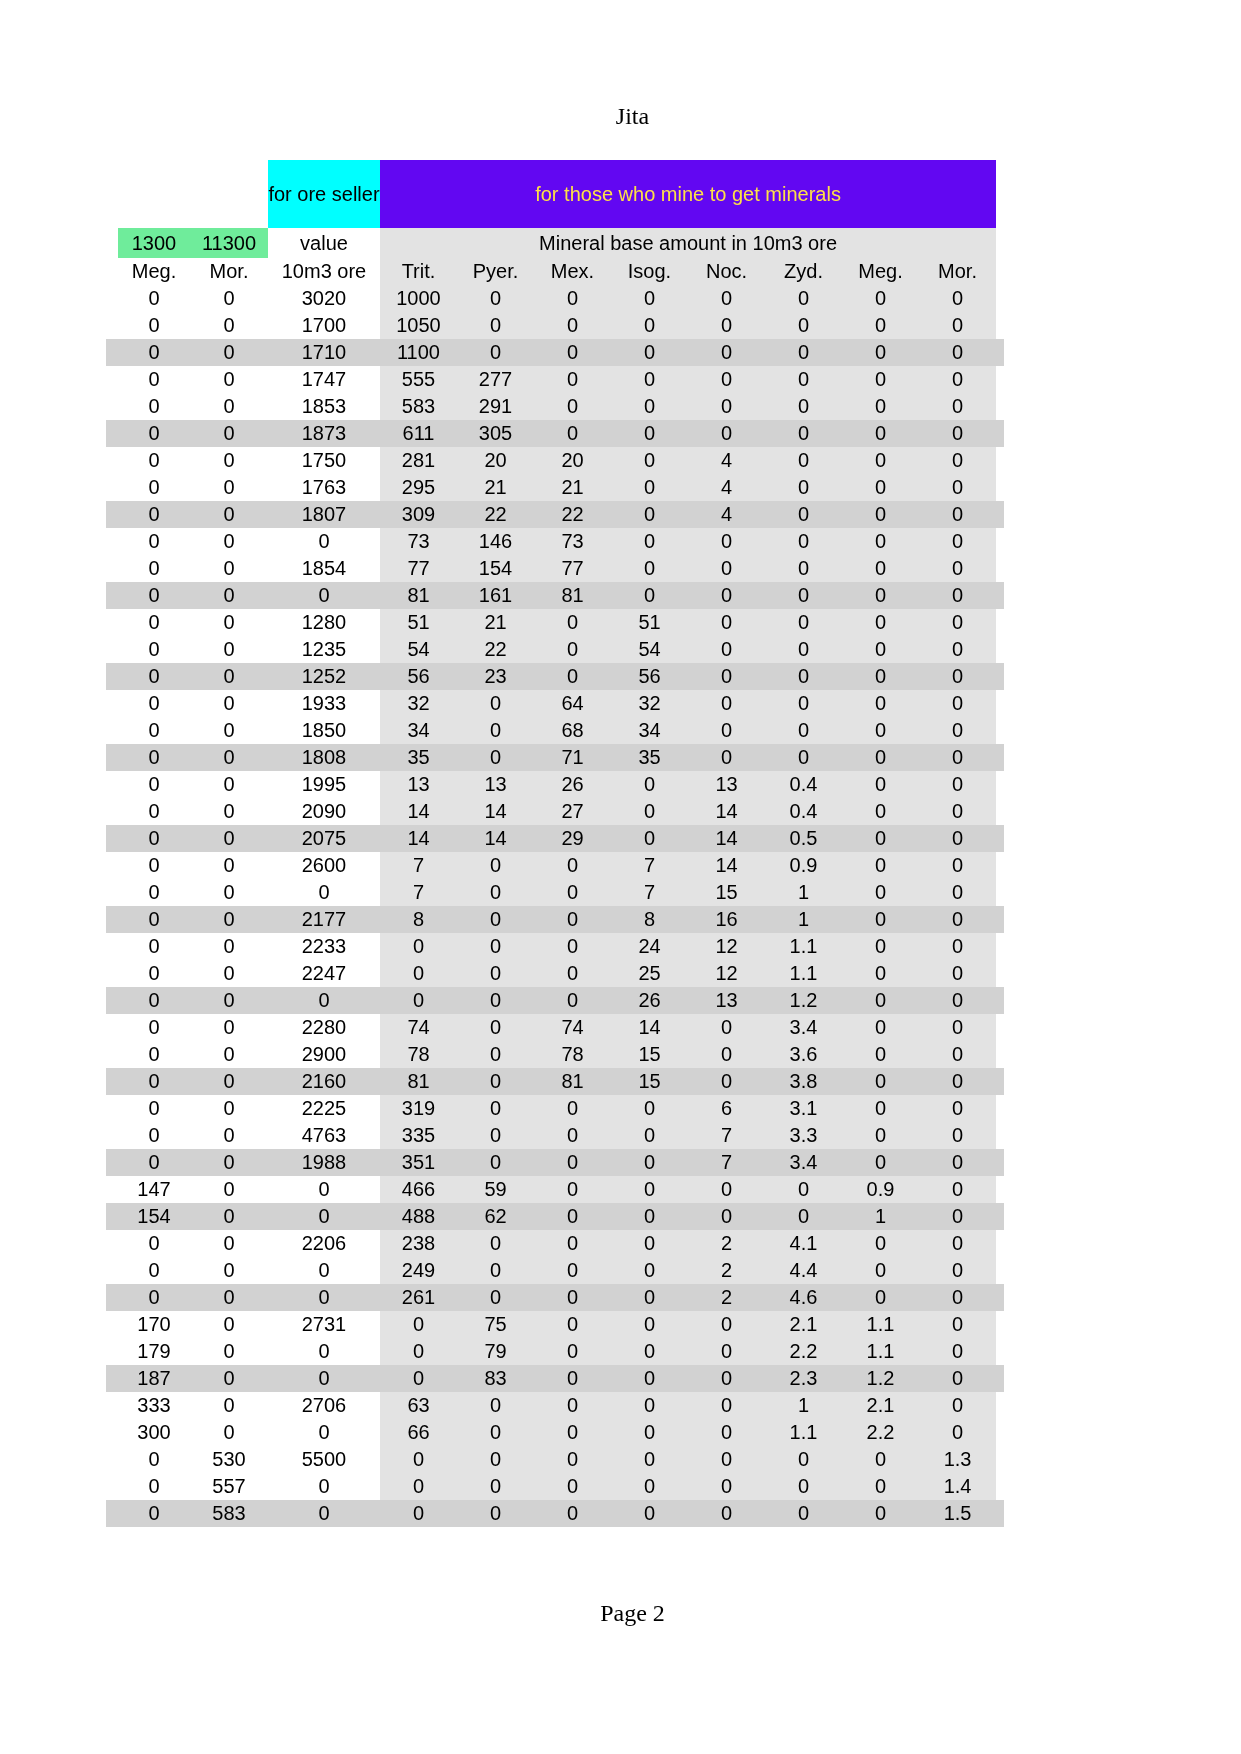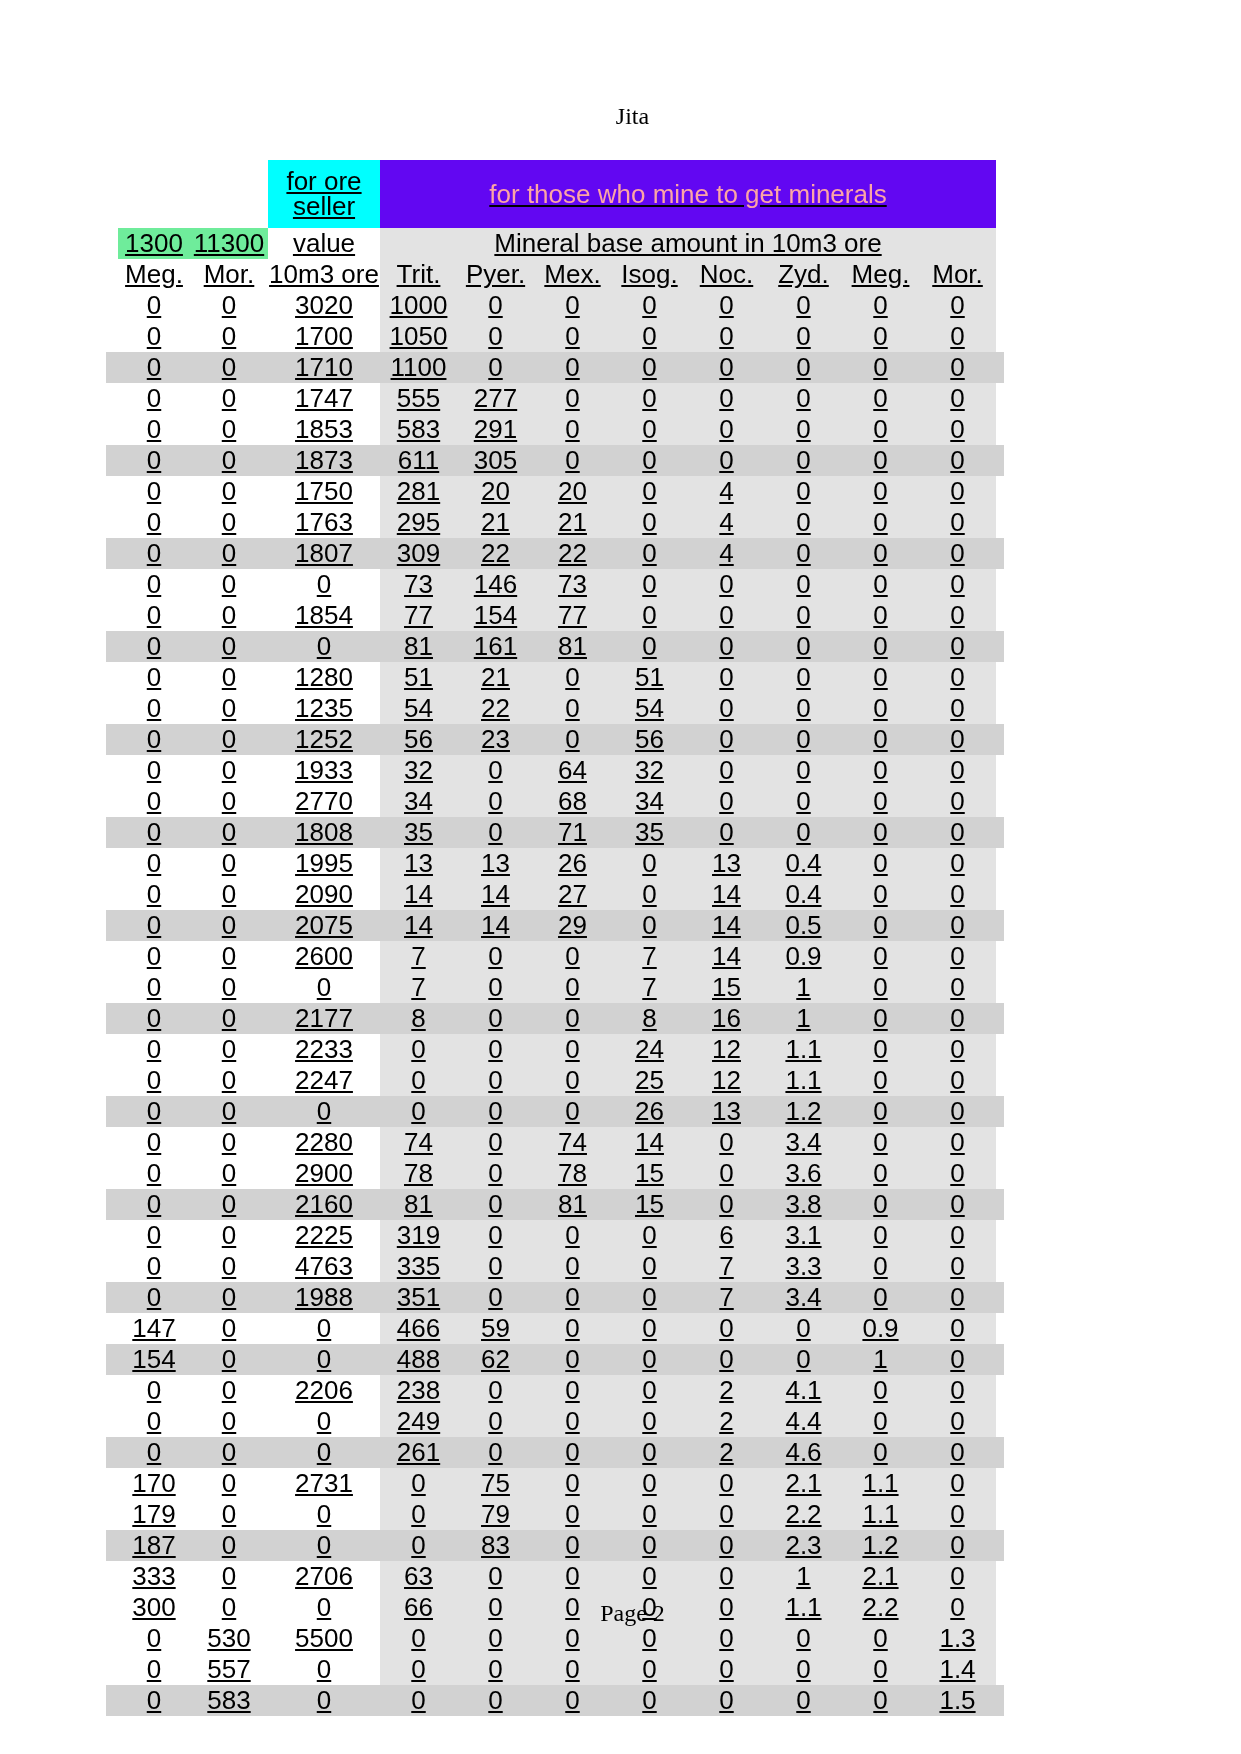--- a/index.html
+++ b/index.html
@@ -26,42 +26,41 @@
     text-align:center;
     font-family:"Liberation Serif",serif;
     font-size:24px;
   }
   table.sheet{
     position:absolute;
     left:106px; top:160px;
     width:898px;
     border-collapse:collapse;
     table-layout:fixed;
-    font-size:26px;
-    text-decoration:underline;
+    font-size:20px;
   }
   td{
     padding:0;
     text-align:center;
     vertical-align:middle;
     white-space:nowrap;
     overflow:hidden;
   }
   .hr1 td{height:68px;}
   .hr2 td{height:30px;}
   .hr3 td{height:27px;}
   tbody td{height:27px;}
   .cyan{
     background:var(--cyan);
     white-space:normal;
     line-height:25px;
   }
   .purple{
     background:var(--purple);
-    color:#fca5a5;
+    color:#fde047;
     margin-top:25px;
   }
   .green{background:var(--green);}
   .c-white{background:#ffffff;}
   .c-gray{background:var(--row_gray);}
   tr.shaded td{background:var(--row_shaded);}
   .sp{background:transparent;}
   .blank{background:transparent;}
 </style>
 </head>
@@ -357,21 +356,21 @@
           <td class="c-gray">0</td>
           <td class="c-gray">0</td>
           <td class="c-gray">0</td>
           <td class="c-gray">0</td>
           <td class="sp"></td>
         </tr>
         <tr>
           <td class="sp"></td>
           <td class="c-white">0</td>
           <td class="c-white">0</td>
-          <td class="c-white">2770</td>
+          <td class="c-white">1850</td>
           <td class="c-gray">34</td>
           <td class="c-gray">0</td>
           <td class="c-gray">68</td>
           <td class="c-gray">34</td>
           <td class="c-gray">0</td>
           <td class="c-gray">0</td>
           <td class="c-gray">0</td>
           <td class="c-gray">0</td>
           <td class="sp"></td>
         </tr>

